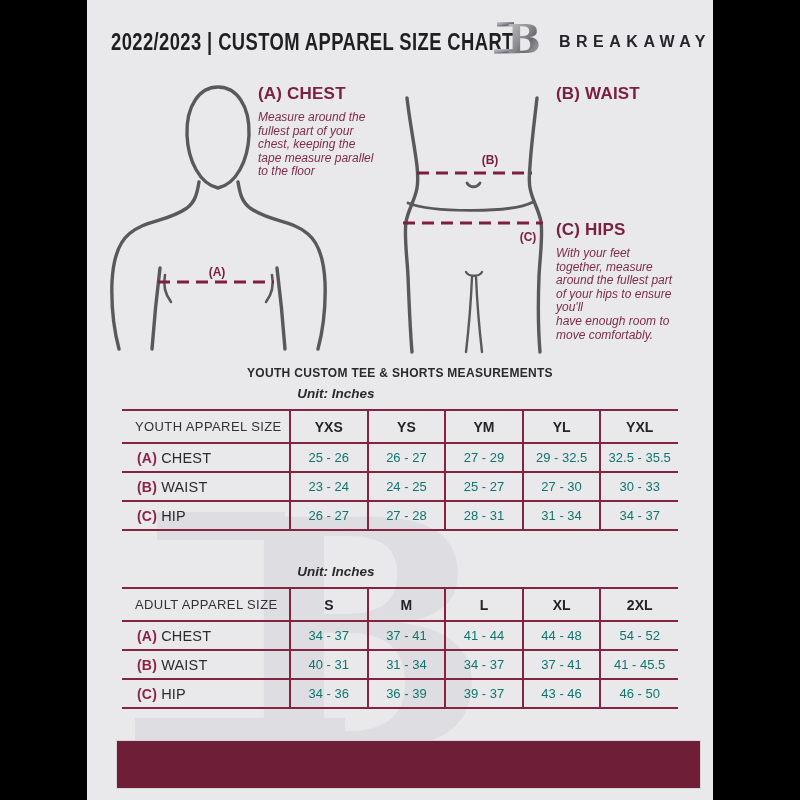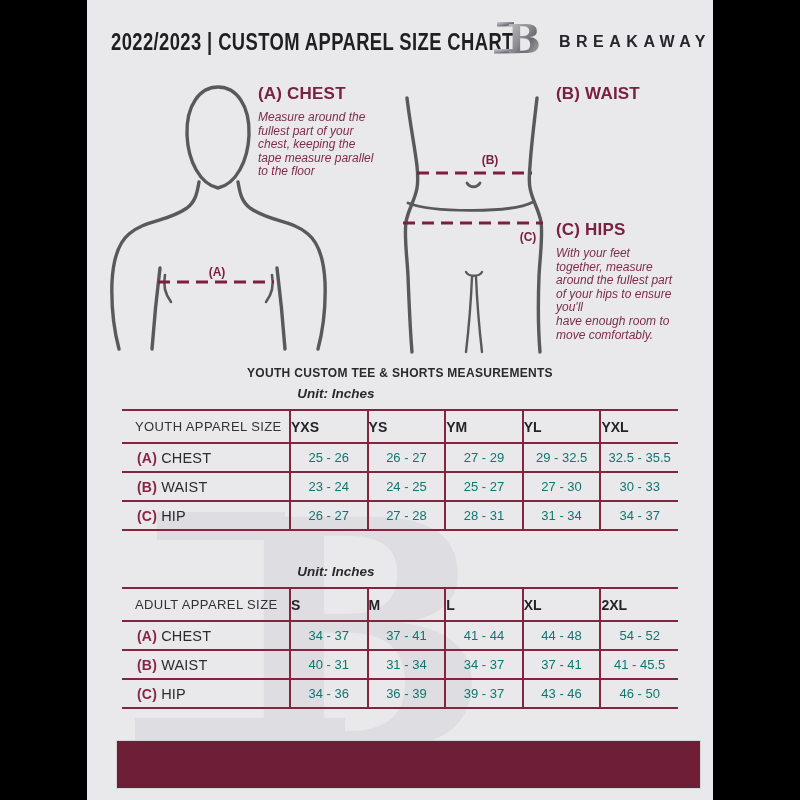--- a/index.html
+++ b/index.html
@@ -35,21 +35,21 @@
 
   
   .sec-title{position:absolute;left:0;width:626px;text-align:center;font-size:12px;font-weight:bold;
              color:#2A2A2C;letter-spacing:.3px;}
   .sec-unit{position:absolute;left:0;width:498px;text-align:center;font-size:13.5px;font-style:italic;
             font-weight:bold;color:#2A2A2C;}
   .size-table{position:absolute;left:35px;width:556px;border-collapse:collapse;table-layout:fixed;
               border-top:2px solid #832441;border-bottom:2px solid #832441;}
   .size-table th,.size-table td{border-bottom:2px solid #832441;padding:0;}
   .size-table th+th,.size-table td+td{border-left:2px solid #832441;}
-  .size-table thead th{height:31px;font-size:14px;font-weight:bold;color:#242427;text-align:left;}
+  .size-table thead th{height:31px;font-size:14px;font-weight:bold;color:#242427;text-align:center;}
   .size-table thead th.corner{font-weight:normal;font-size:13px;text-align:left;padding-left:13px;
                               letter-spacing:.4px;color:#323235;}
   .size-table tbody td{height:27px;text-align:center;font-size:13px;color:#0f766e;}
   .size-table tbody td.rowlabel{text-align:left;padding-left:15px;font-size:14.5px;color:#2C2C2E;
                                 letter-spacing:.2px;}
   .size-table .pfx{color:#8A2443;font-weight:bold;font-size:14px;}
   .yt{top:409px;} .at{top:587px;}
   .yt-title{top:366px;} .yt-unit{top:386px;}
   .at-title{top:544px;} .at-unit{top:564px;}
 

